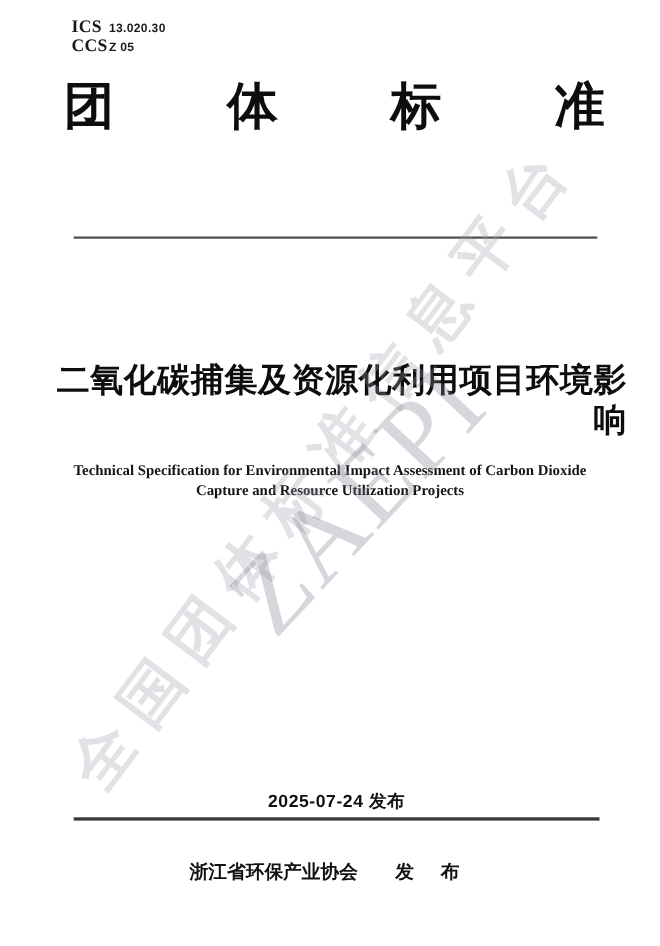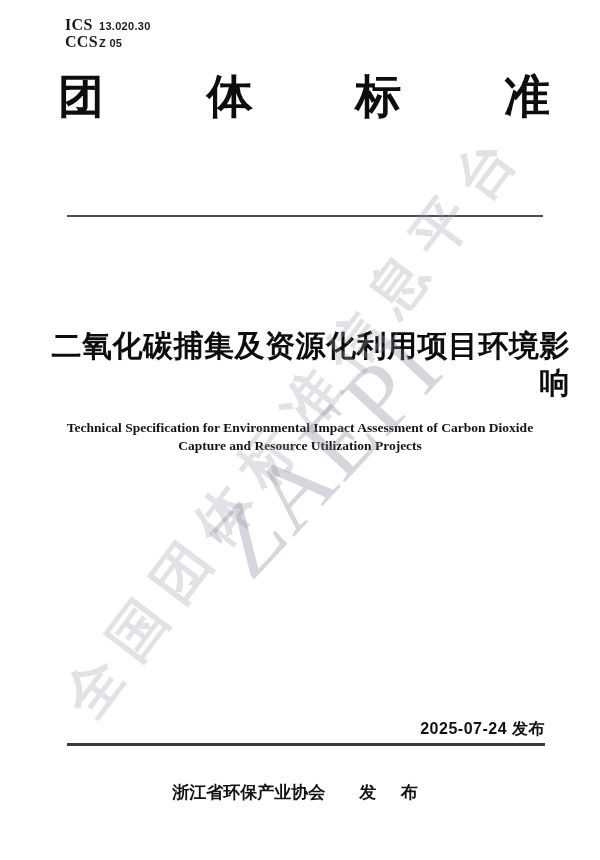--- a/index.html
+++ b/index.html
@@ -123,21 +123,21 @@
     color: #141414;
   }
 
   
   .date-row {
     position: absolute;
     left: 67px;
     right: 55px;
     top: 719px;
     display: flex;
-    justify-content: flex-end;
+    justify-content: center;
     font-size: 16px;
     font-weight: bold;
     letter-spacing: 0.5px;
     color: #111;
   }
   .rule-bottom {
     position: absolute;
     left: 67px;
     right: 55px;
     top: 743px;
@@ -152,20 +152,21 @@
     font-size: 17px;
     font-weight: bold;
     color: #111;
   }
   .publisher-row .gap {
     display: inline-block;
     width: 34px;
   }
   .publish-action {
     letter-spacing: 10px;
+    font-family: Liberation Serif, serif;
   }
 </style>
 </head>
 <body>
 
 <div class="page">
 
   <div class="wm-cn">全国团体标准信息平台</div>
   <div class="wm-en">ZAEPI</div>
 

